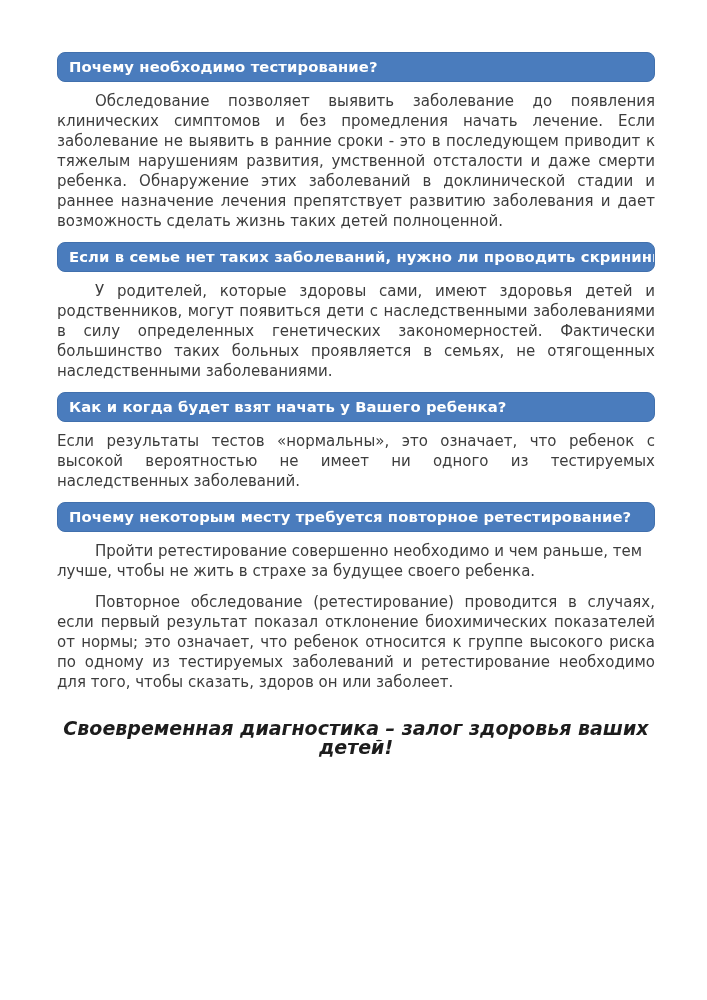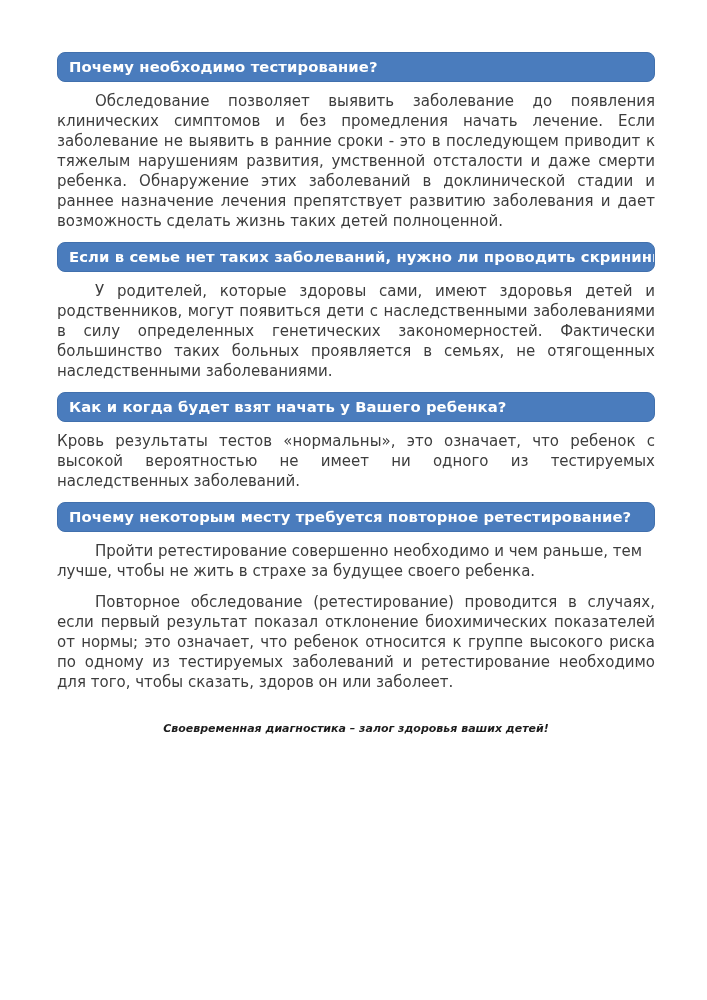--- a/index.html
+++ b/index.html
@@ -58,21 +58,21 @@
   }
   .sec {
     margin: 0 0 2px 0;
   }
   .closing {
     margin: 27px 0 0 0;
     text-align: center;
     color: var(--closing-text, #1d1d1d);
     font-weight: 700;
     font-style: italic;
-    font-size: 11px;
+    font-size: 19px;
     line-height: 19px;
   }
 </style>
 </head>
 <body>
 
 <div class="page">
   <div class="content">
 
     <section class="sec">
@@ -89,21 +89,21 @@
       <p class="para">У родителей, которые здоровы сами, имеют здоровья детей и родственников, могут появиться дети с наследственными заболеваниями в силу определенных генетических закономерностей. Фактически большинство таких больных проявляется в семьях, не отягощенных наследственными заболеваниями.</p>
     </section>
 
     <section class="sec">
       <div class="bar">
         <span class="bar-text">Как и когда будет взят начать у Вашего ребенка?</span>
       </div>
     </section>
 
     <section class="sec">
-      <p class="para no-indent">Кровь результаты тестов «нормальны», это означает, что ребенок с высокой вероятностью не имеет ни одного из тестируемых наследственных заболеваний.</p>
+      <p class="para no-indent">Если результаты тестов «нормальны», это означает, что ребенок с высокой вероятностью не имеет ни одного из тестируемых наследственных заболеваний.</p>
     </section>
 
     <section class="sec">
       <div class="bar">
         <span class="bar-text">Почему некоторым месту требуется повторное ретестирование?</span>
       </div>
       <p class="para ragged">Пройти ретестирование совершенно необходимо и чем раньше, тем лучше, чтобы не жить в страхе за будущее своего ребенка.</p>
       <p class="para">Повторное обследование (ретестирование) проводится в случаях, если первый результат показал отклонение биохимических показателей от нормы; это означает, что ребенок относится к группе высокого риска по одному из тестируемых заболеваний и ретестирование необходимо для того, чтобы сказать, здоров он  или  заболеет.</p>
     </section>
 

